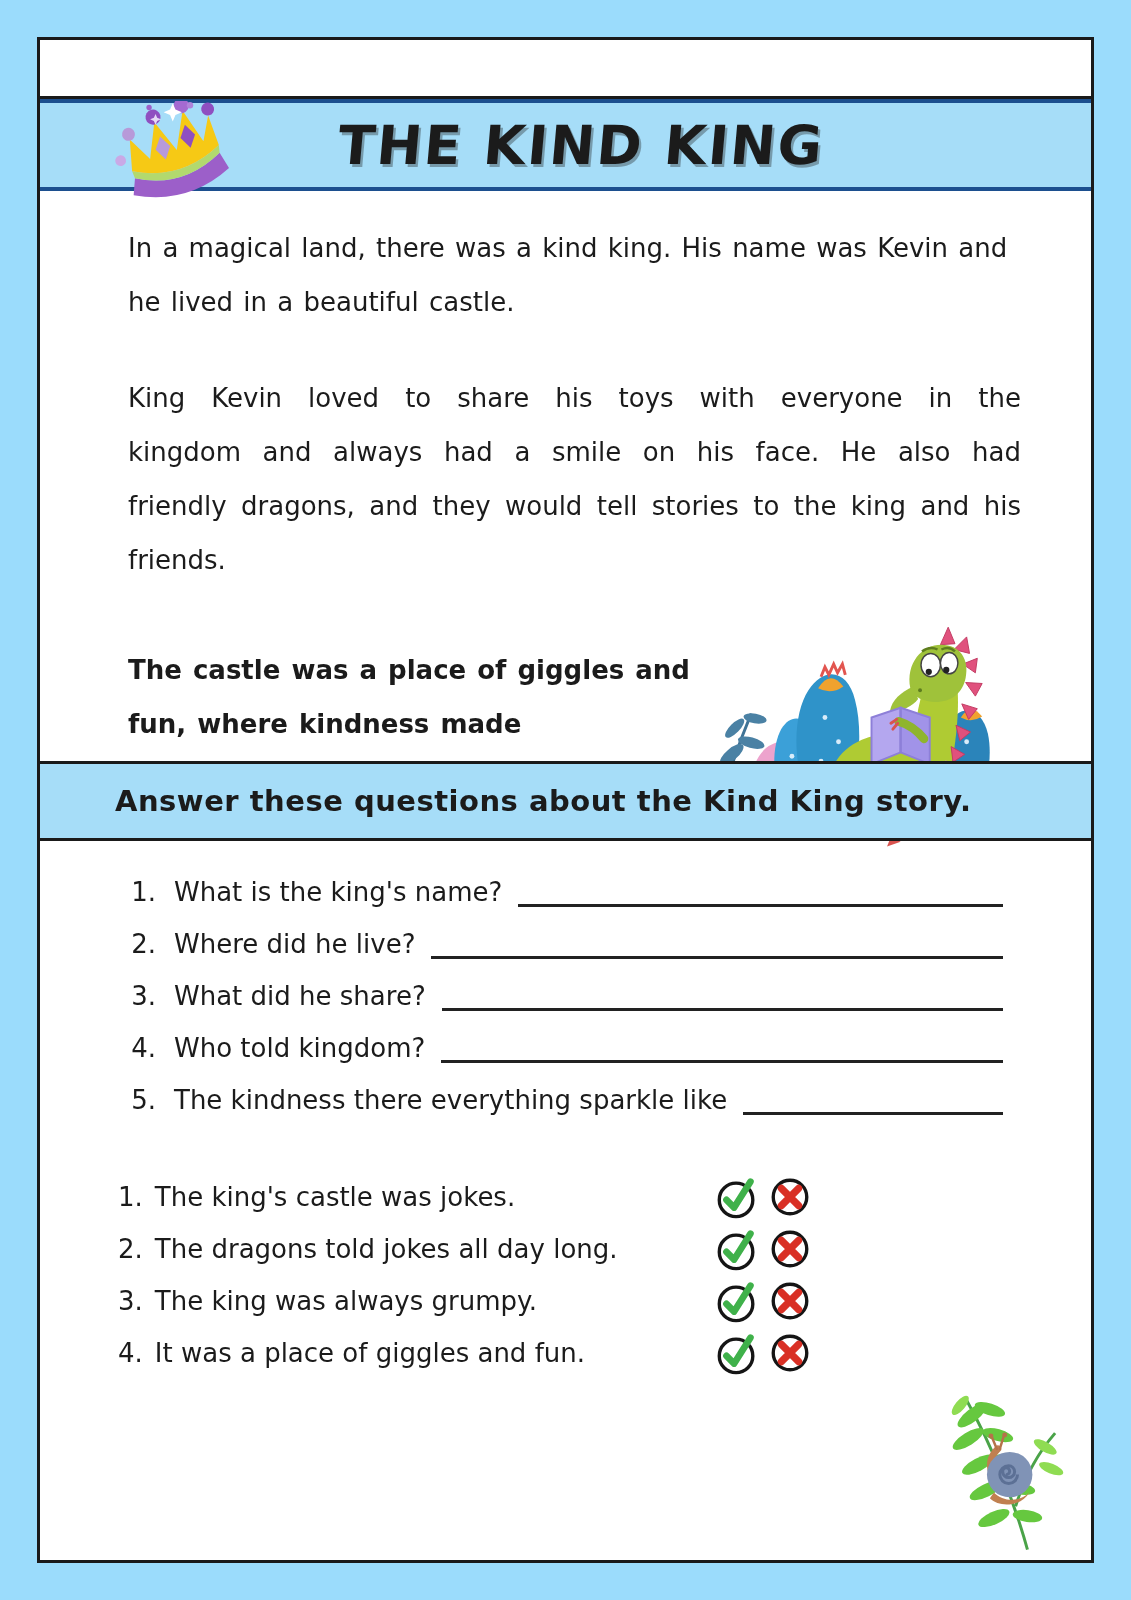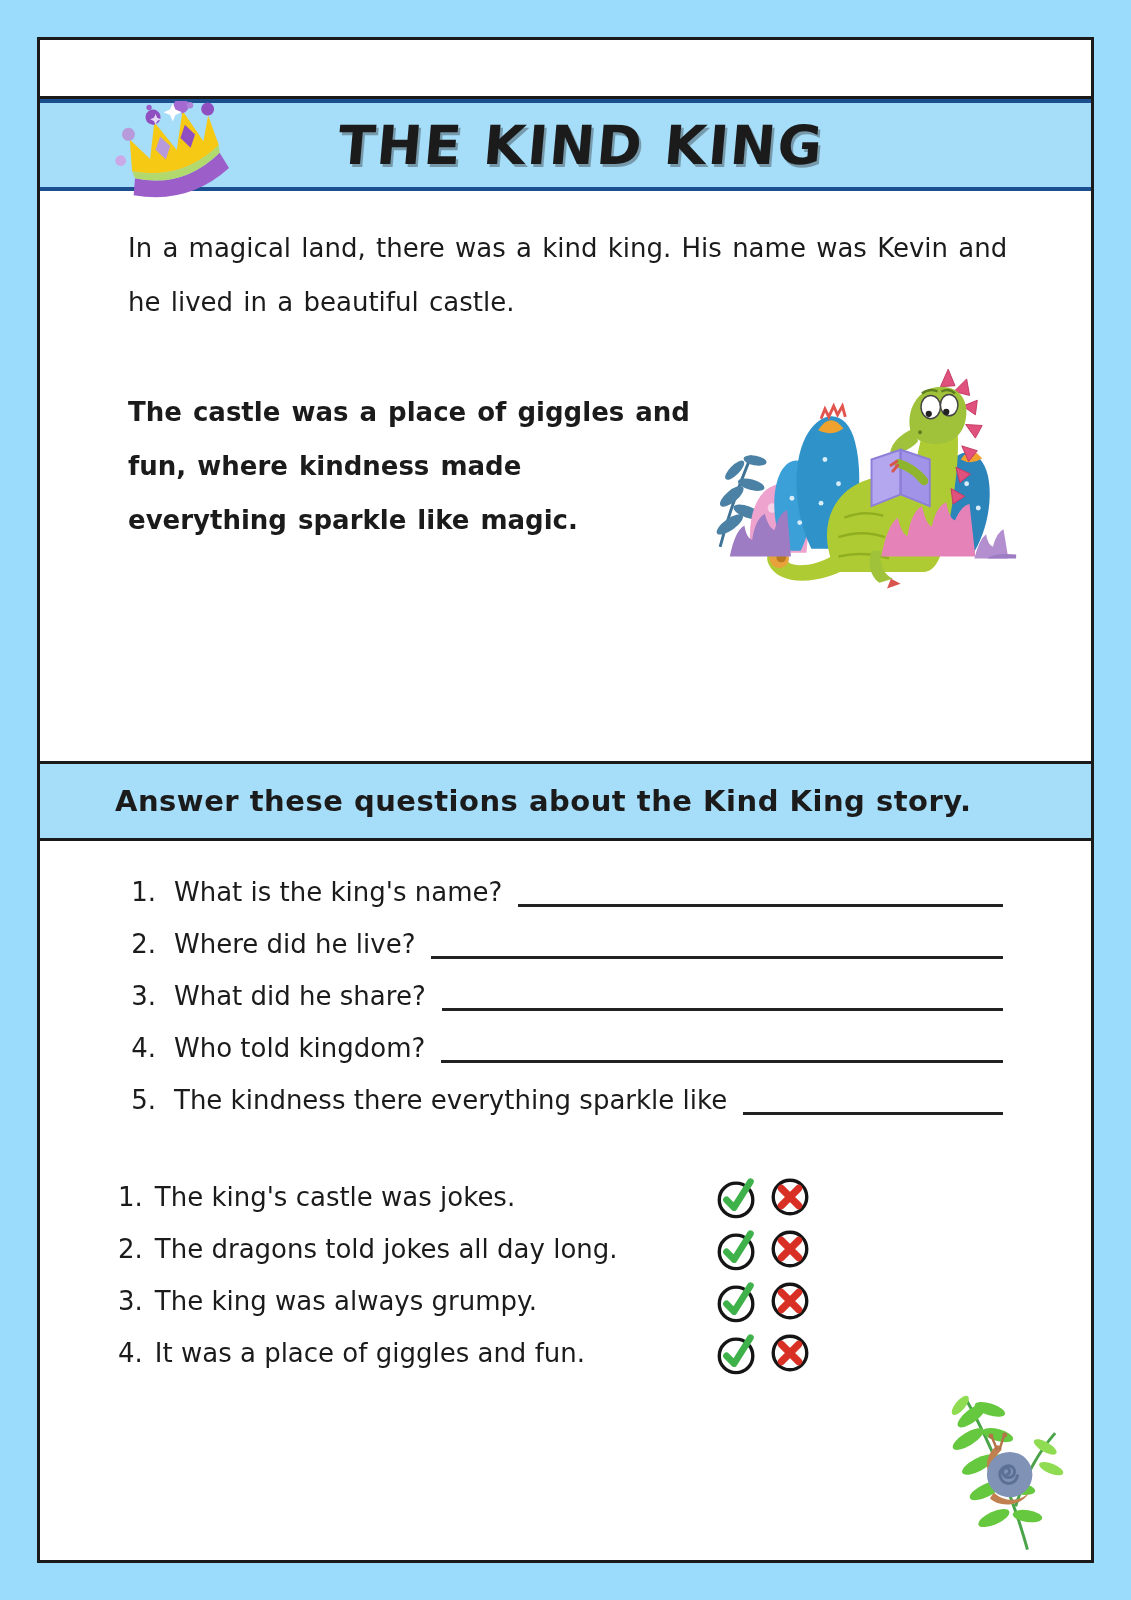--- a/index.html
+++ b/index.html
@@ -142,20 +142,21 @@
         <path d="M46 12 l1.5 3.5 3.5 1.5 -3.5 1.5 -1.5 3.5 -1.5 -3.5 -3.5 -1.5 3.5 -1.5 Z" fill="#e6d9f5"></path>
         <circle cx="78" cy="4" r="3" fill="#b083d9"></circle>
         <circle cx="40" cy="6" r="2.5" fill="#9c5fc9"></circle>
       </svg>
     </span>
     <div class="worksheet-title">THE KIND KING</div>
   </div>
 
   <div class="story-section">
     <p class="story-p">In a magical land, there was a kind king. His name was Kevin and he lived in a beautiful castle.</p>
+    <p class="story-p justified">King Kevin loved to share his toys with everyone in the kingdom and always had a smile on his face. He also had friendly dragons, and they would tell stories to the king and his friends.</p>
     <div class="story-bottom">
       <p class="story-p story-p3">The castle was a place of giggles and fun, where kindness made everything sparkle like magic.</p>
       <span class="dragon-wrap">
         <svg viewBox="0 0 340 260">
 
           <g stroke="#3f7396" stroke-width="3" fill="none">
             <path d="M30 210 C40 172 50 145 62 116"></path>
           </g>
           <g fill="#4a81a4">
             <ellipse cx="40" cy="187" rx="16" ry="6" transform="rotate(-35 40 187)"></ellipse>

